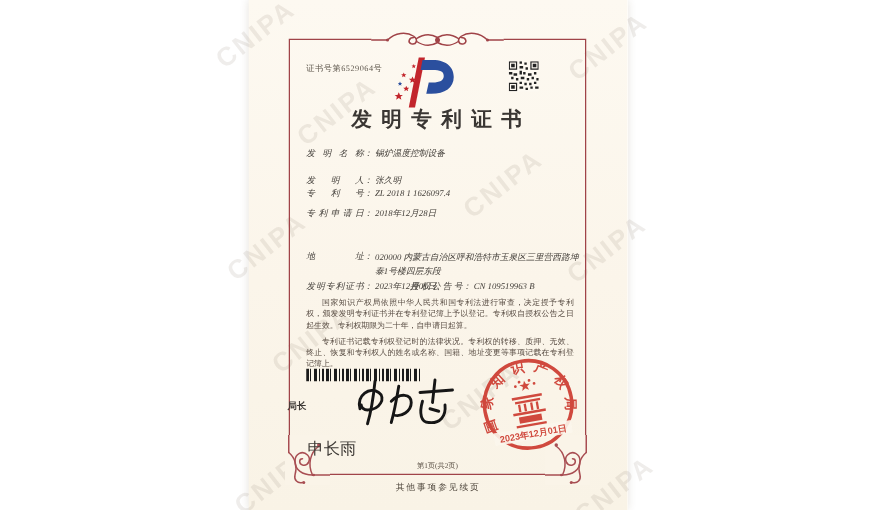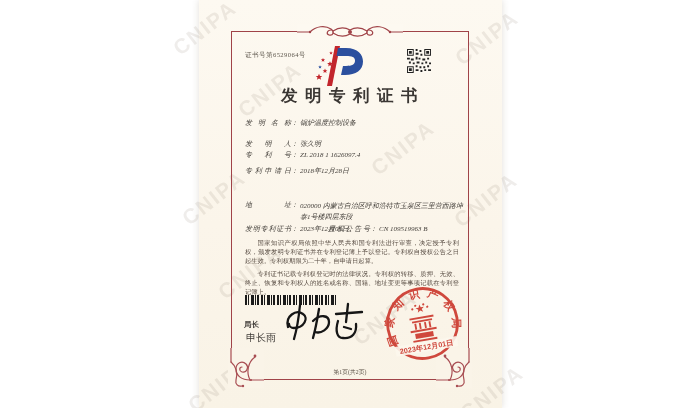--- a/index.html
+++ b/index.html
@@ -50,22 +50,22 @@
   
   #barcode{
     left:245px;top:295px;width:91px;height:10px;
     background:repeating-linear-gradient(90deg,
       #1b1b1b 0 2px,rgba(0,0,0,0) 2px 3px,
       #1b1b1b 3px 4px,rgba(0,0,0,0) 4px 6px,
       #1b1b1b 6px 9px,rgba(0,0,0,0) 9px 10px,
       #1b1b1b 10px 11px,rgba(0,0,0,0) 11px 12.5px,
       #1b1b1b 12.5px 14px,rgba(0,0,0,0) 14px 16px);
   }
-  #sig-title{left:244px;top:320px;font-size:7.5px;color:#3c3834;font-weight:bold;}
-  #sig-name{left:246px;top:331px;font-size:10px;color:#3c3834;font-family:Liberation Mono, monospace;}
+  #sig-title{left:230px;top:320px;font-size:7.5px;color:#3c3834;font-weight:bold;}
+  #sig-name{left:246px;top:350px;font-size:13px;color:#3c3834;font-family:Liberation Mono, monospace;}
   #seal{left:382px;top:283px;z-index:4;}
   #page-ind{left:231px;top:368px;width:238px;text-align:center;font-size:5.8px;color:#564c41;}
   #footer-note{left:199px;top:385px;width:303px;text-align:center;font-size:7px;letter-spacing:1.5px;color:#4e463c;}
 </style>
 </head>
 <body>
 
 <div id="stage">
 
   <div id="paper" class="abs"></div>
@@ -223,14 +223,15 @@
           <path d="M-9,7 h18 v5 h-18 z"></path>
           <path d="M-12,13.5 h24 v1.8 h-24 z"></path>
         </g>
       </g>
       <rect x="9" y="58" width="62" height="10" fill="#fcf7ed" opacity="0.9"></rect>
       <text x="40" y="66" font-size="7.2" font-weight="bold" text-anchor="middle" fill="#cc3a2f" font-family="Liberation Sans, sans-serif">2023年12月01日</text>
     </g>
   </svg>
 
   <div id="page-ind" class="abs layer">第1页(共2页)</div>
+  <div id="footer-note" class="abs layer">其他事项参见续页</div>
 
 </div>
 
 </body></html>

